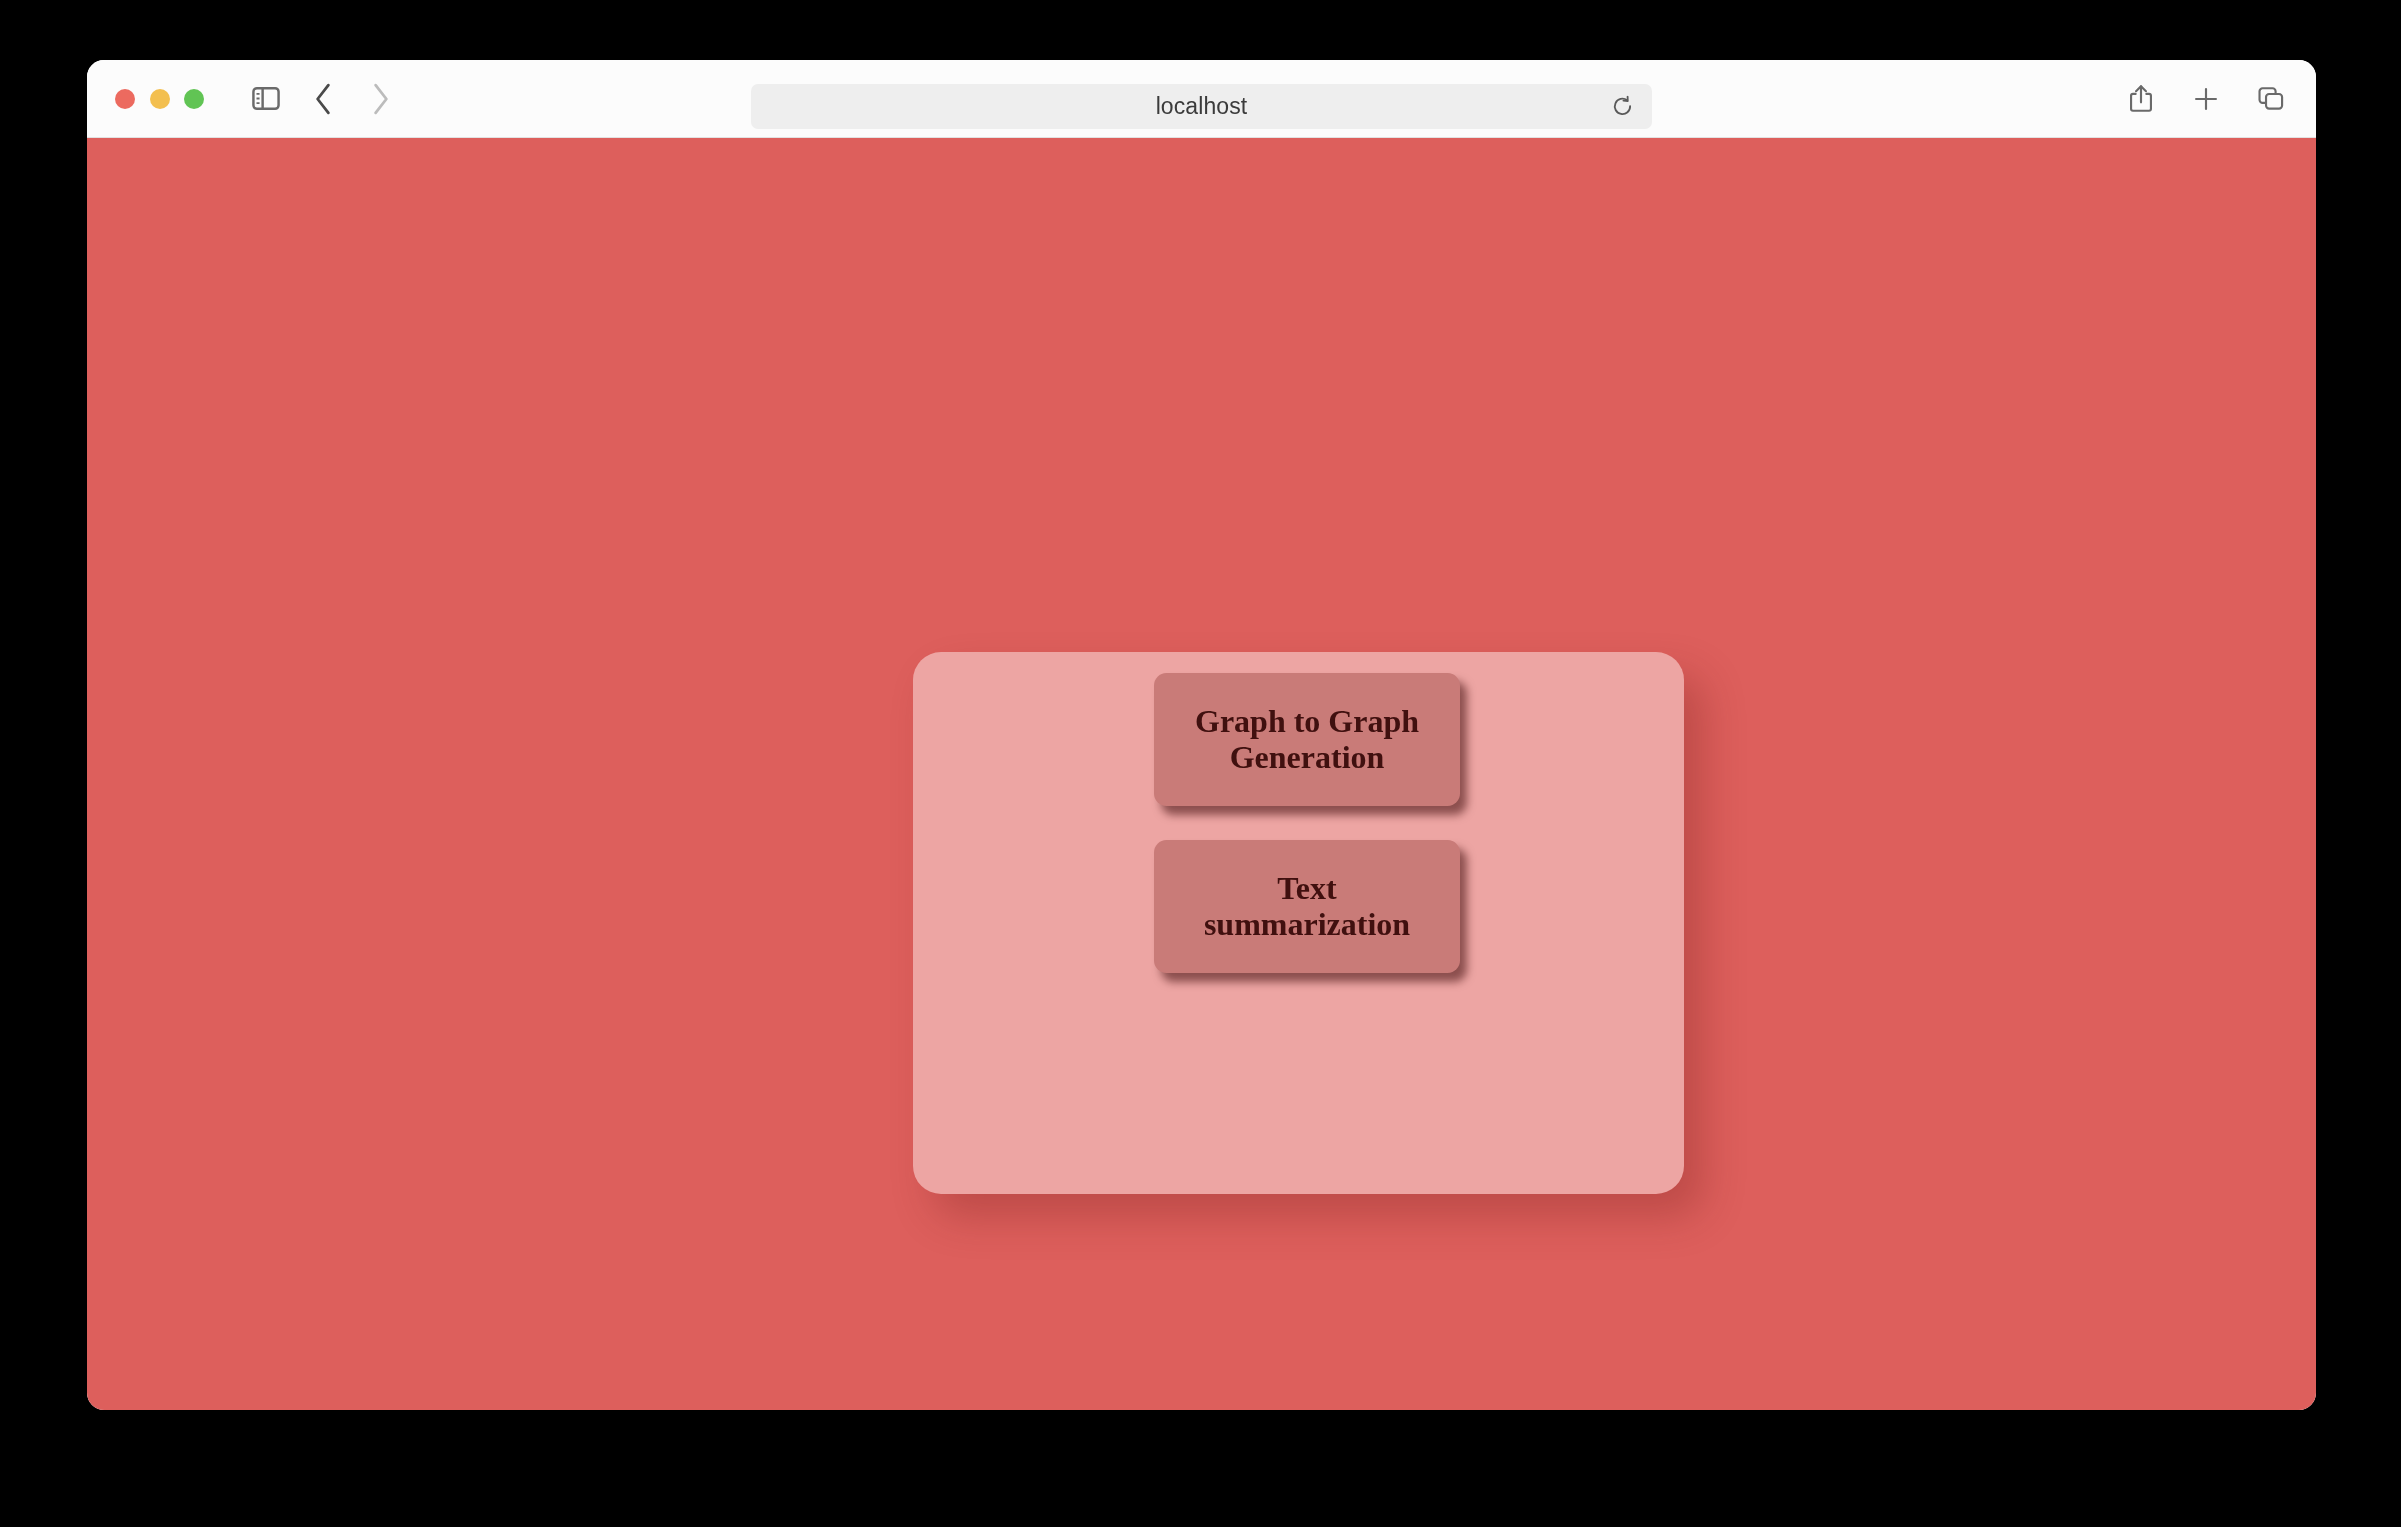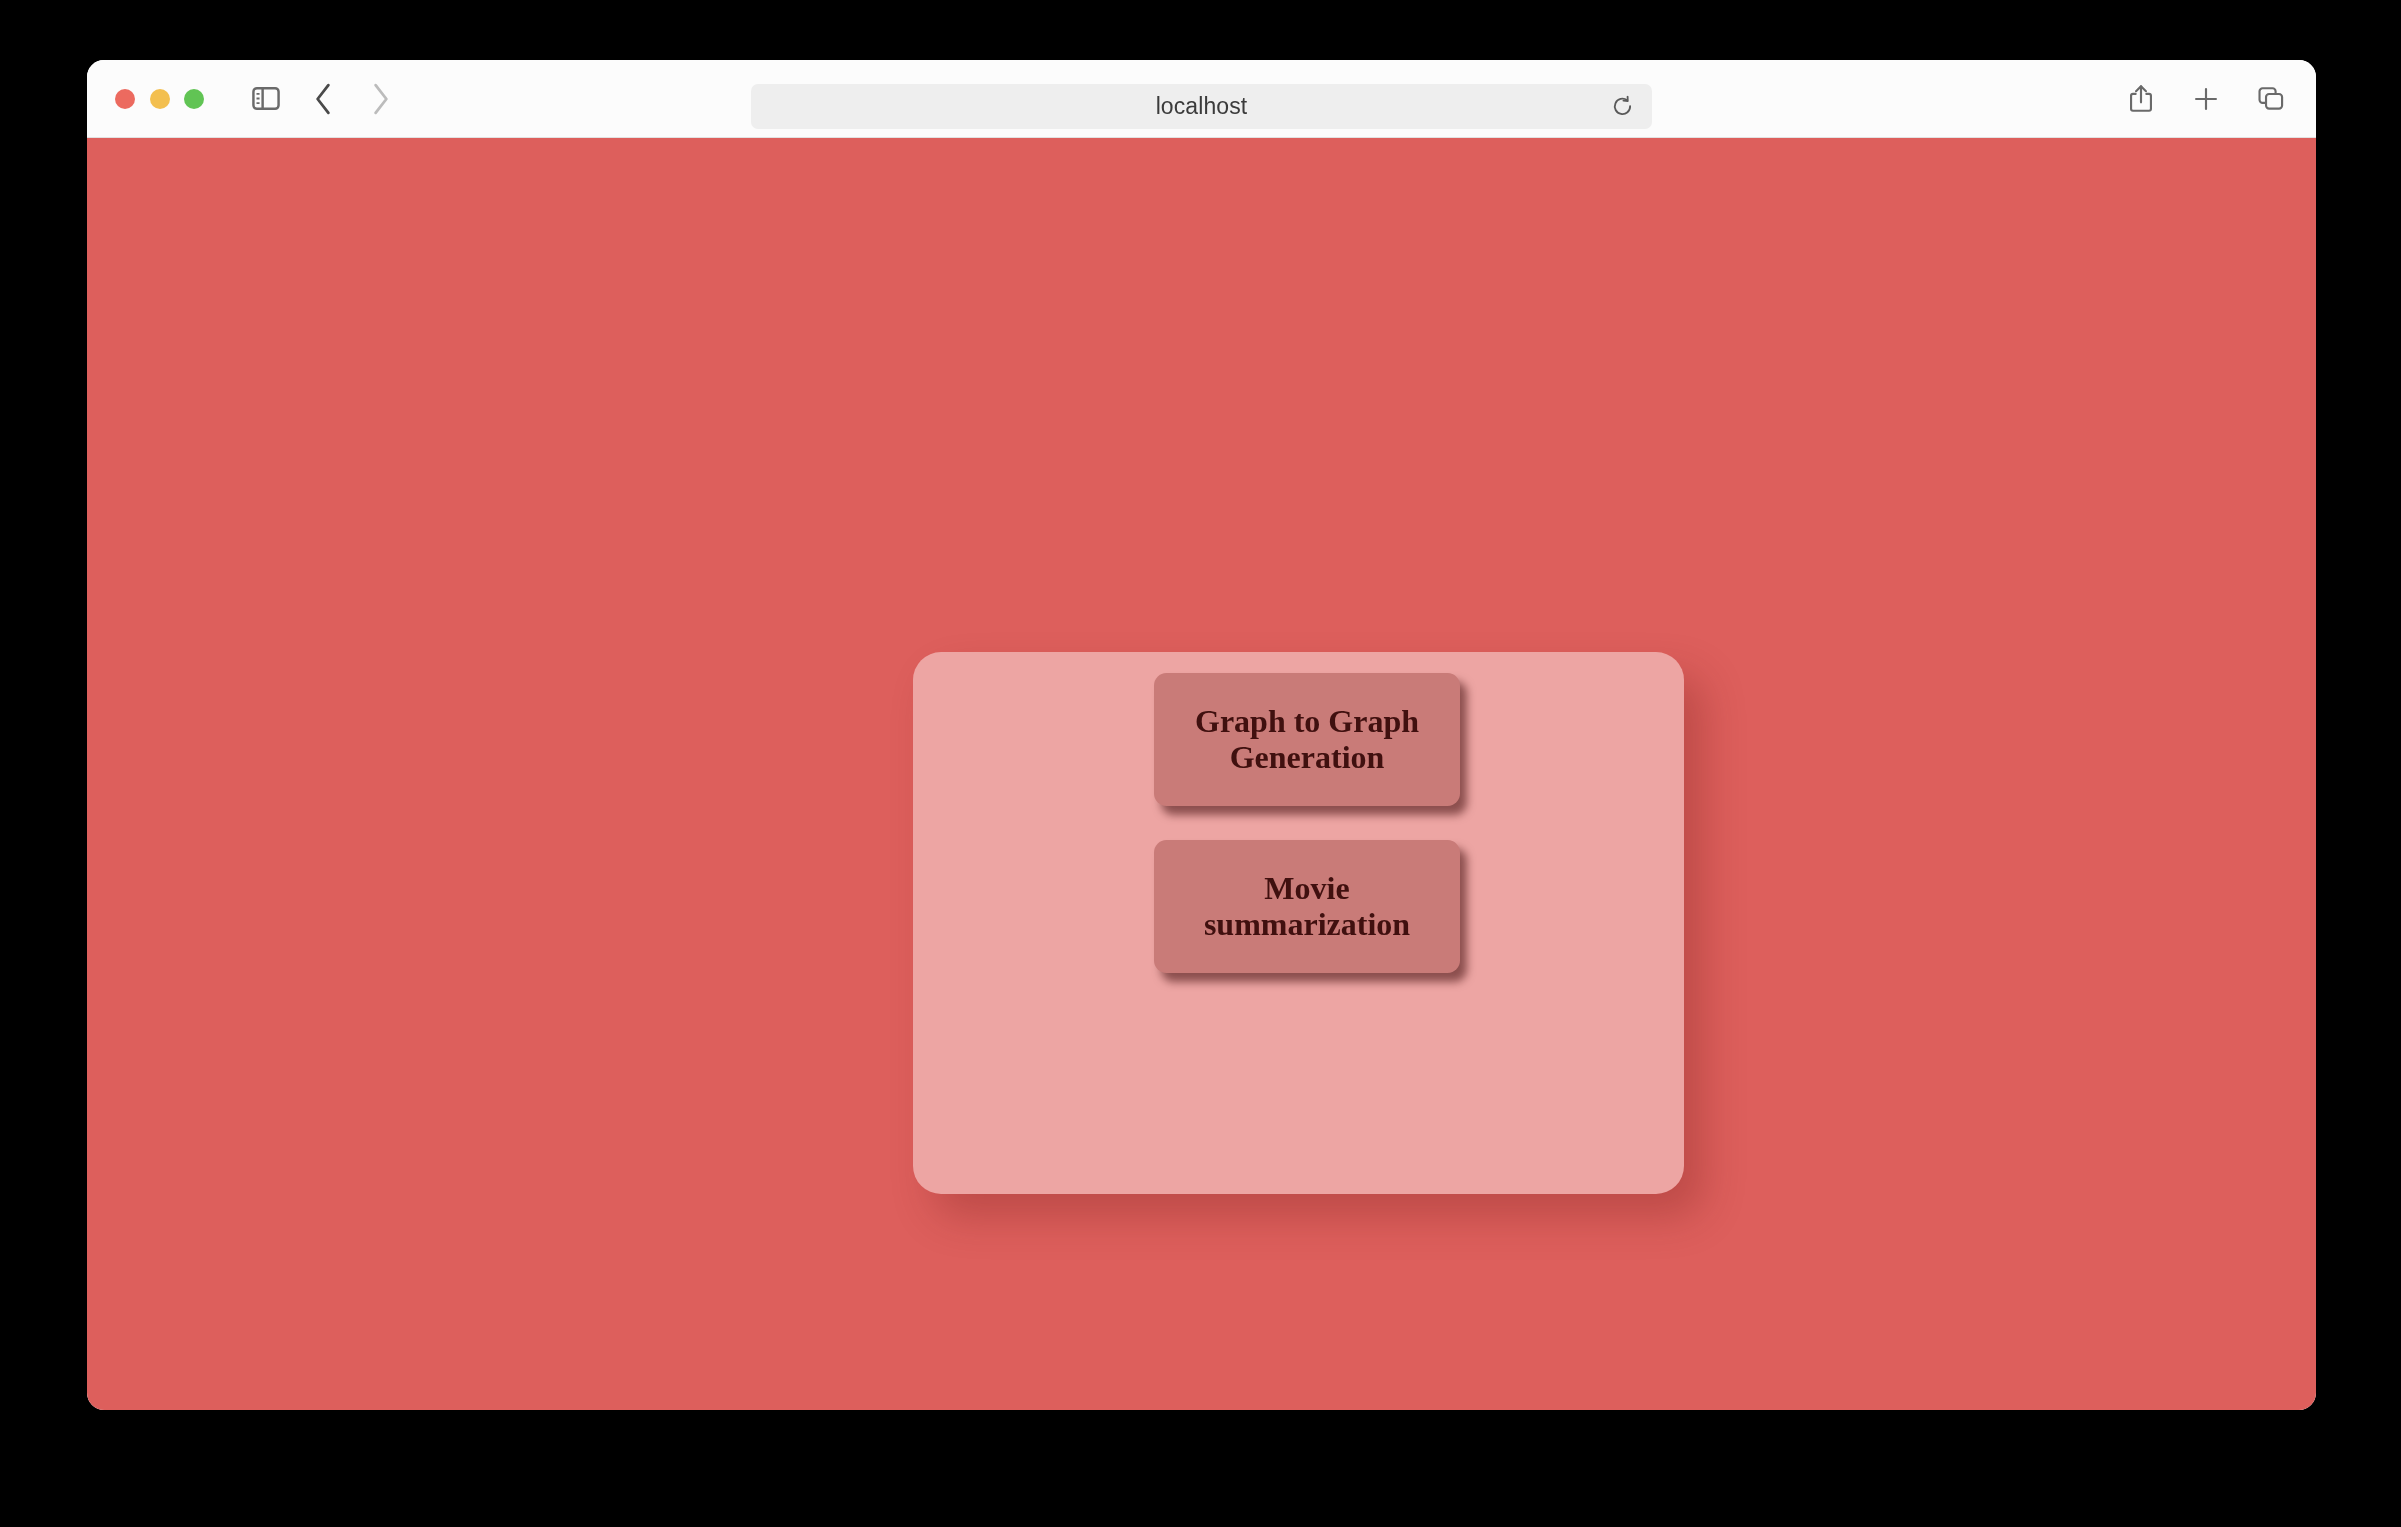--- a/index.html
+++ b/index.html
@@ -297,21 +297,21 @@
 
     <div class="card">
 
 
       <div class="btn-row">
         <button class="action-btn">Graph to Graph
 Generation</button>
       </div>
 
       <div class="btn-row">
-        <button class="action-btn">Movie
+        <button class="action-btn">Text
 summarization</button>
       </div>
 
     </div>
   </div>
 
 </div>
 
 
 </body></html>

